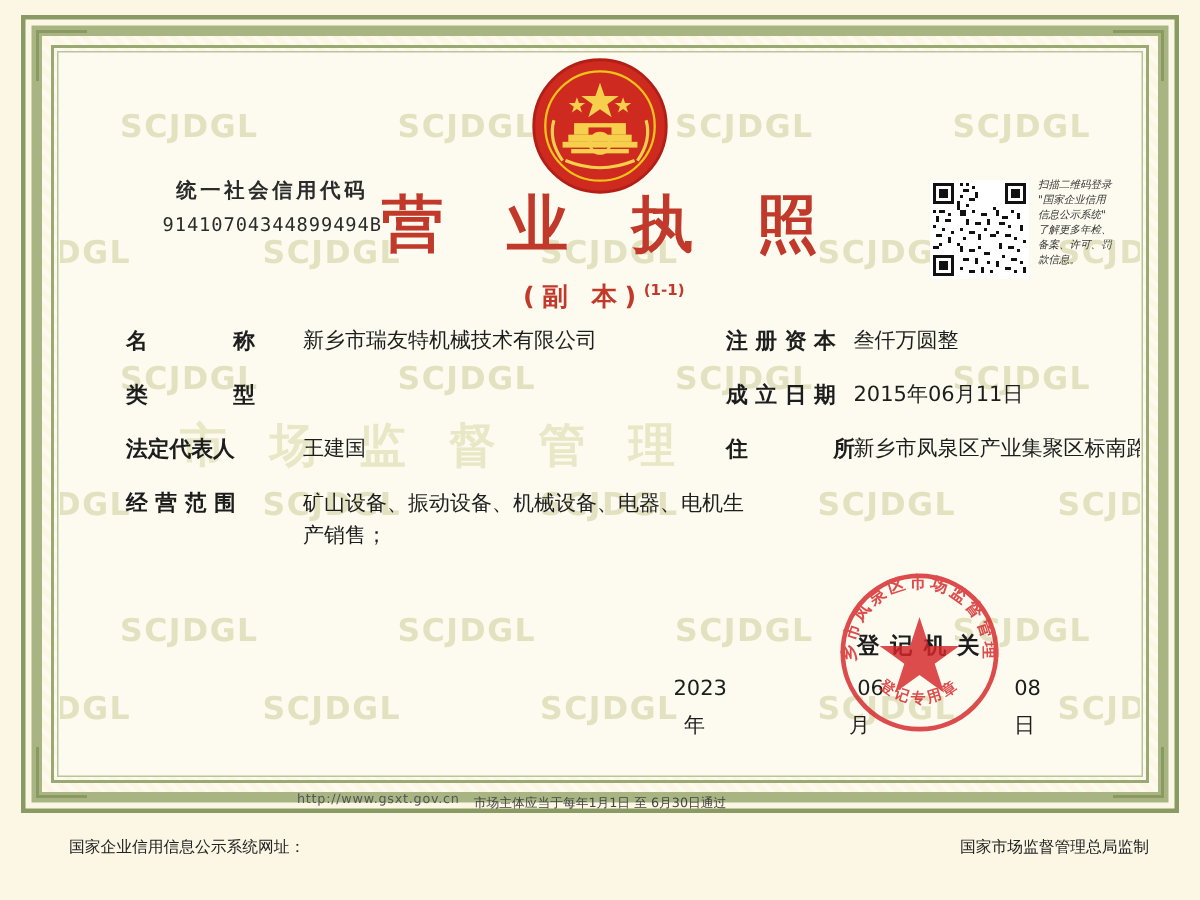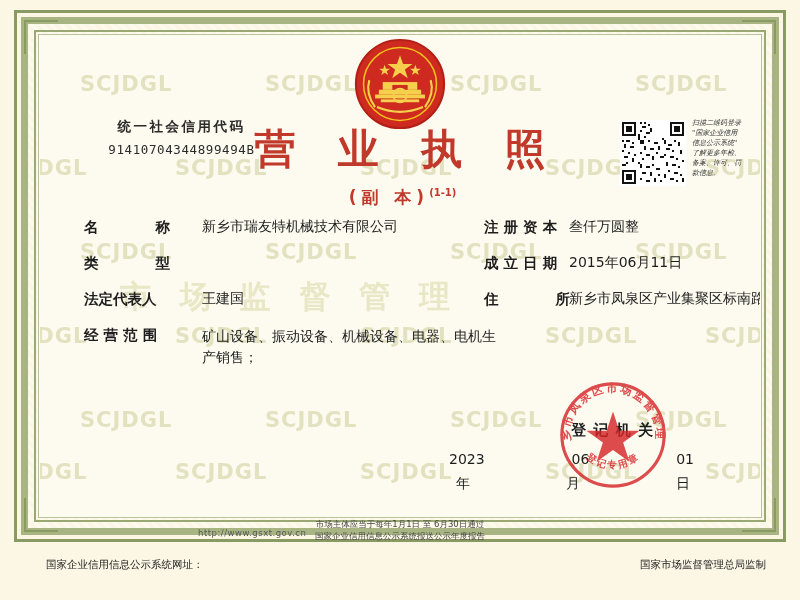--- a/index.html
+++ b/index.html
@@ -510,21 +510,21 @@
       </div>
 
     </div>
 
     <div class="reg-auth">登 记 机 关</div>
 
     <div class="date-line">
       <div class="date-nums">
         <span>2023</span>
         <span>06</span>
-        <span>01</span>
+        <span>08</span>
       </div>
       <div class="date-units">
         <span>年</span>
         <span>月</span>
         <span>日</span>
       </div>
     </div>
 
     <div class="seal">
       <svg viewBox="0 0 120 120" width="118" height="118">
@@ -542,20 +542,19 @@
             <textPath href="#sealArcBottom" startOffset="50%" text-anchor="middle">登记专用章</textPath>
           </text>
         </g>
       </svg>
     </div>
 
   </div>
 
   <div class="bottom-center">
     <div>市场主体应当于每年1月1日 至 6月30日通过</div>
-    <div>国家企业信用信息公示系统报送公示年度报告</div>
   </div>
   <div class="url-line">http://www.gsxt.gov.cn</div>
 
   <div class="foot left">国家企业信用信息公示系统网址：</div>
   <div class="foot right">国家市场监督管理总局监制</div>
 
 </div>
 
 </body></html>

